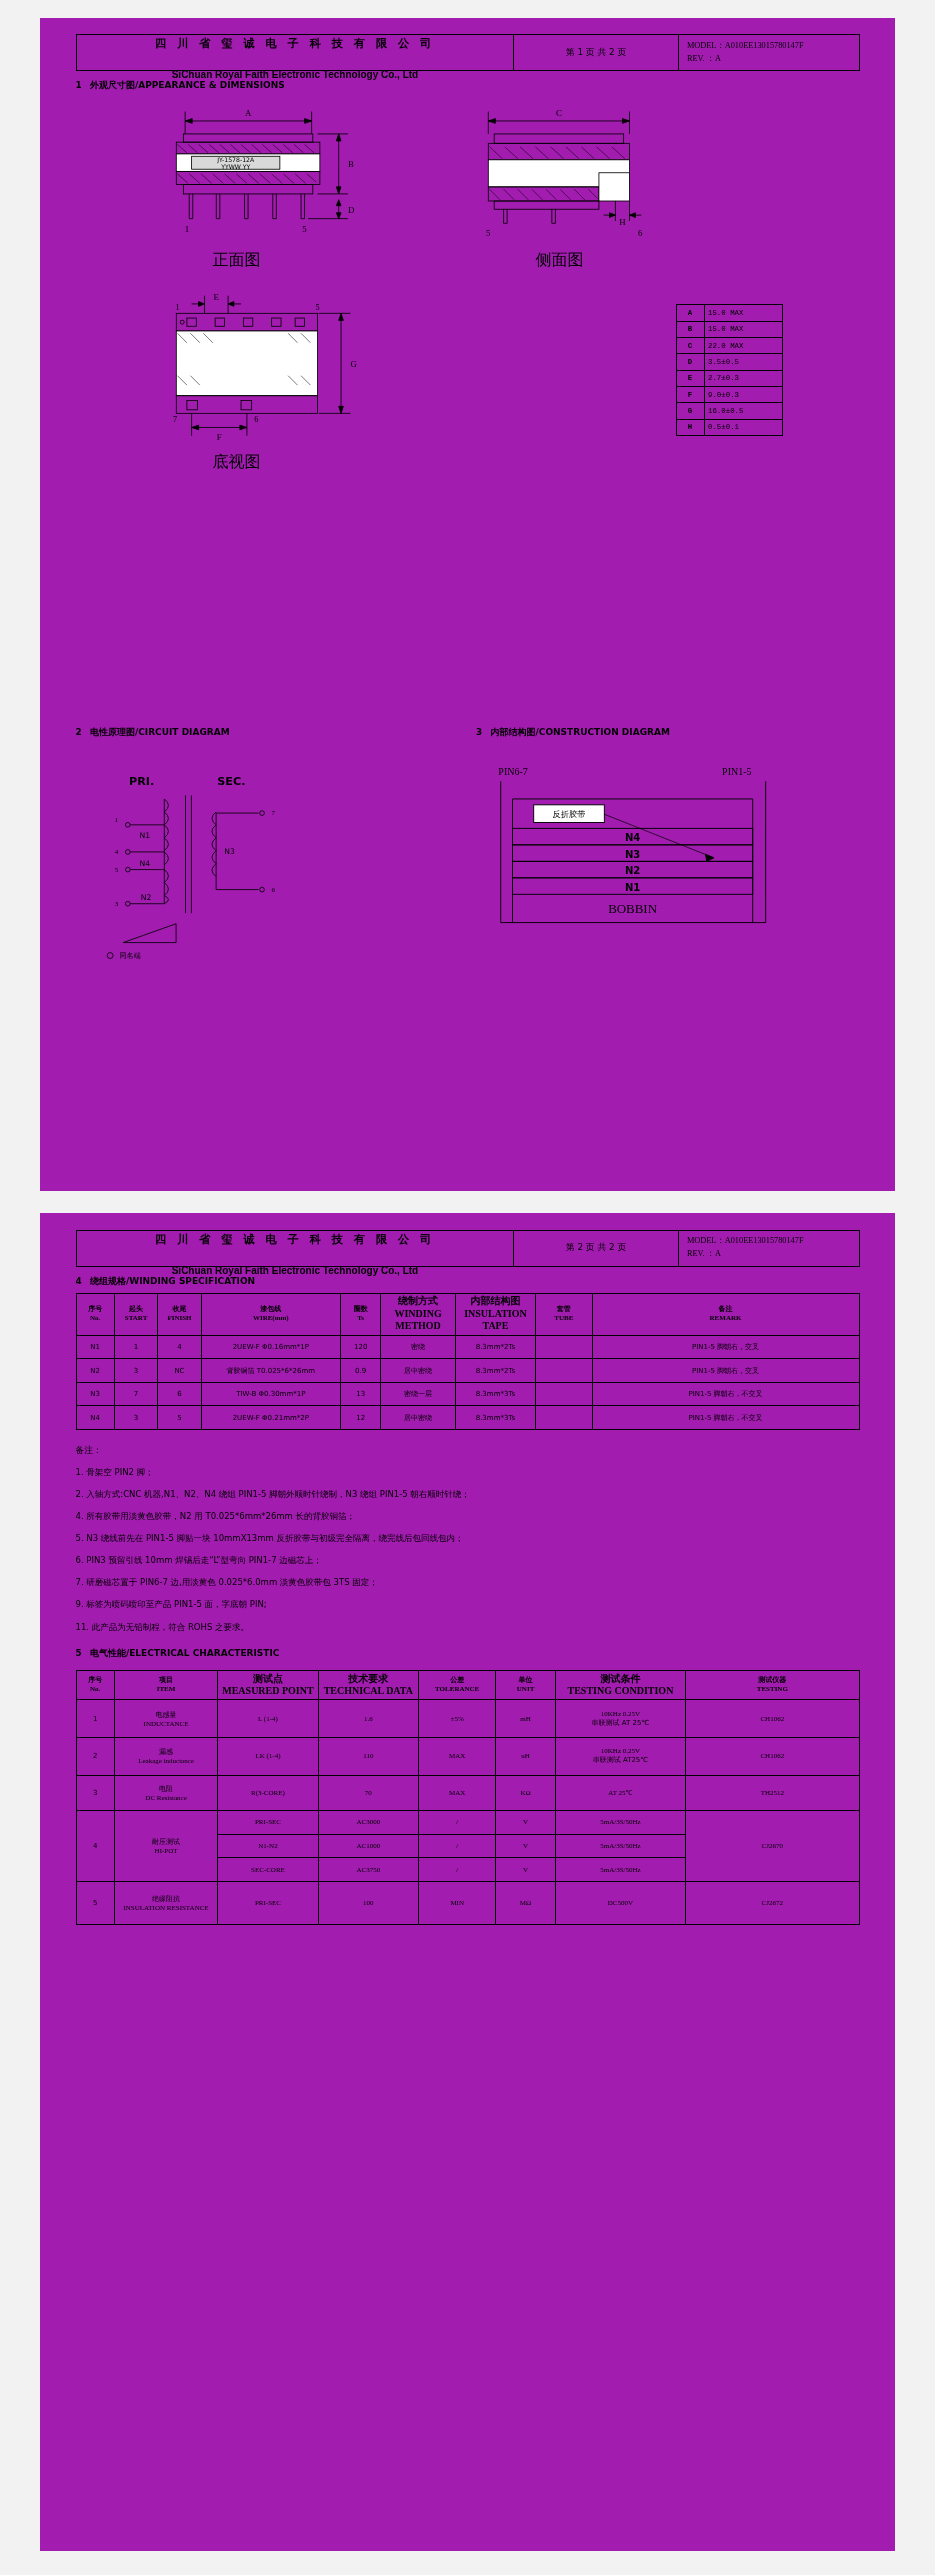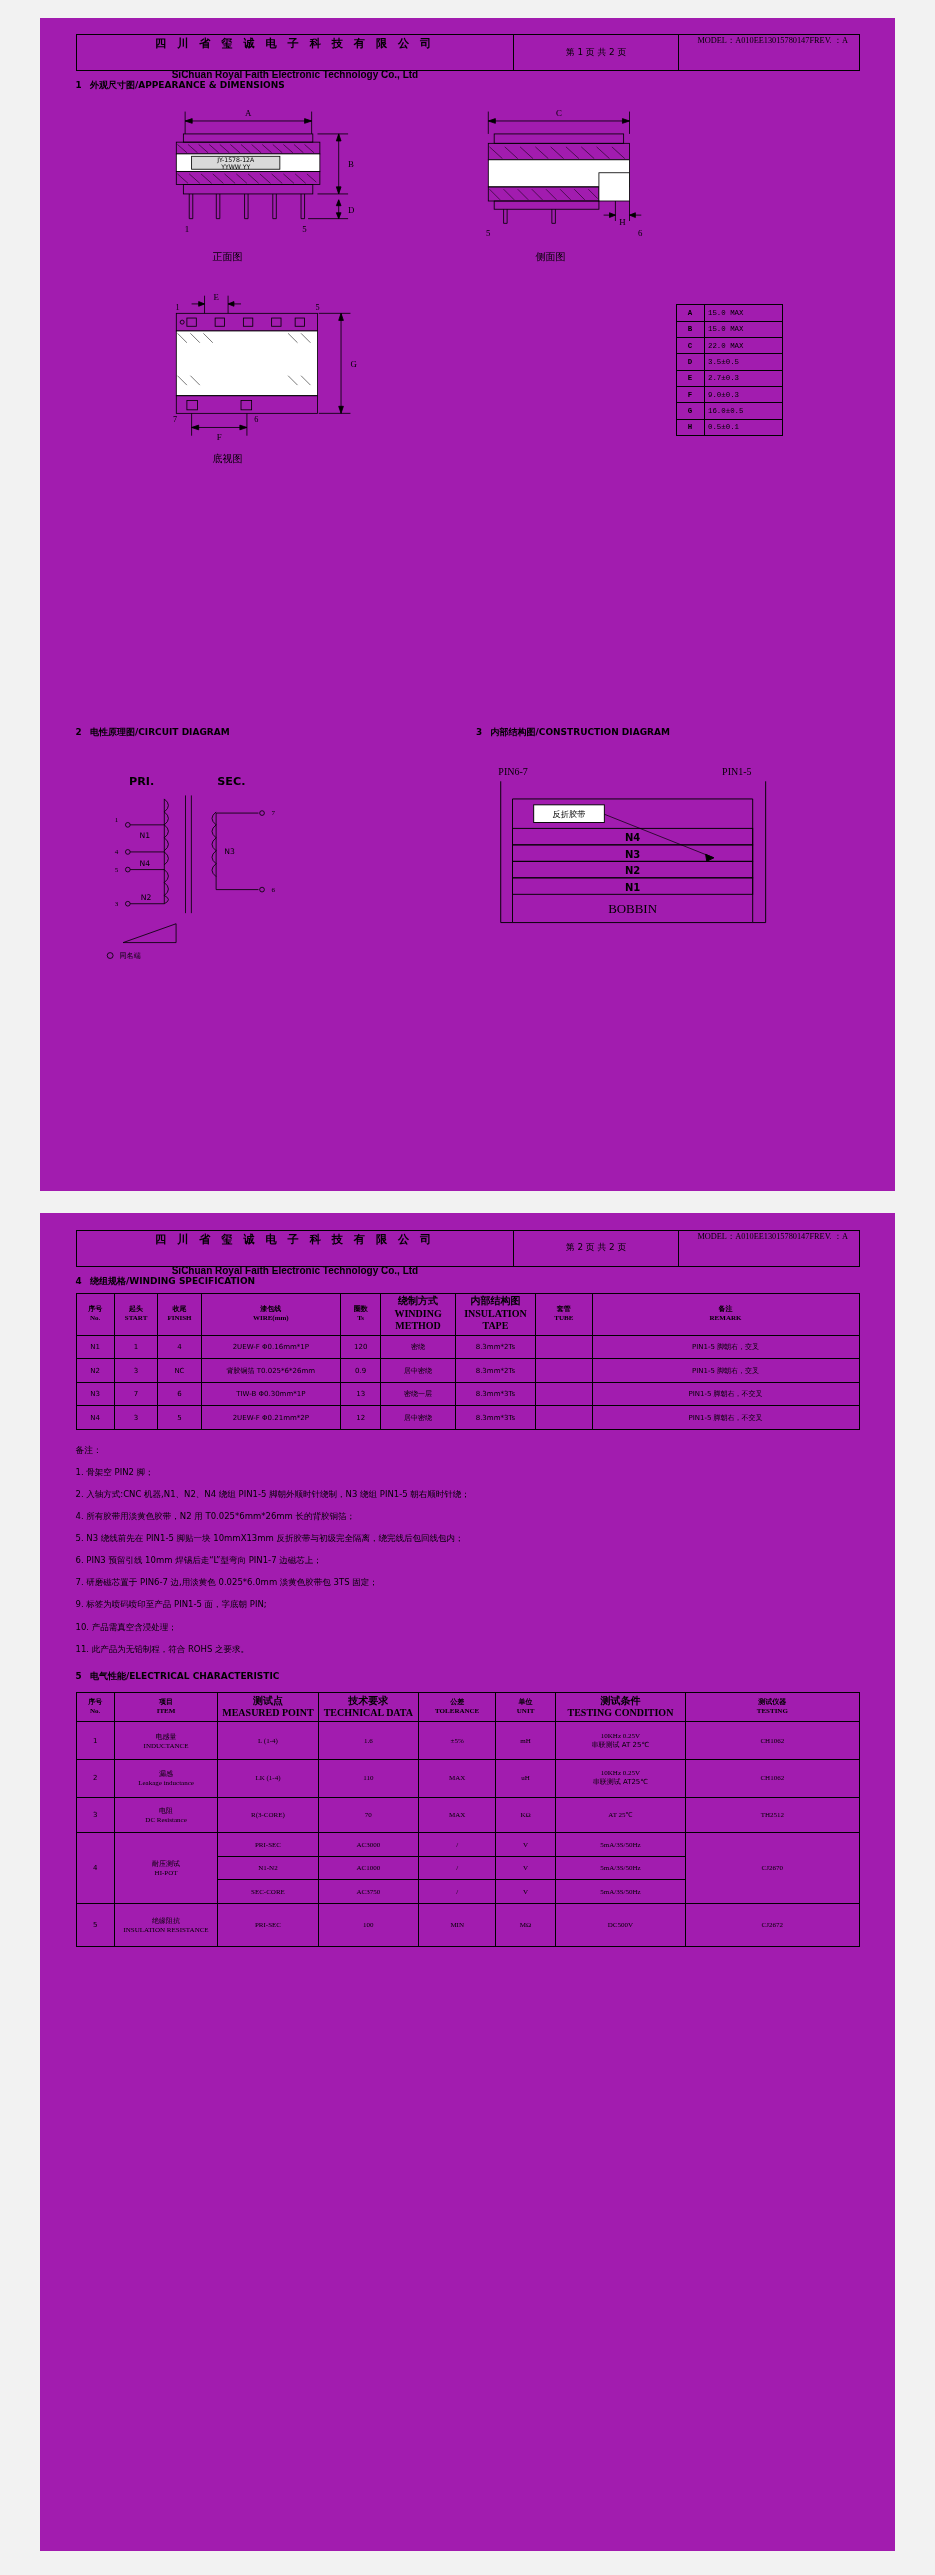--- a/index.html
+++ b/index.html
@@ -46,41 +46,40 @@
     border-right:1.2px solid #000;
     box-sizing:border-box;
     display:flex;align-items:center;justify-content:center;
     font-size:8.8px;
     font-family:"DejaVu Sans", sans-serif;
   }
   .dh-right{
     flex:1;
     box-sizing:border-box;
     padding-left:8.3px;
-    display:flex;flex-direction:row;justify-content:center;
+    display:flex;flex-direction:column;justify-content:center;
     font-size:8.3px;
     font-family:"Liberation Serif", serif;
-    text-align:right;
   }
   .dh-right div{line-height:1.55;}
 
   
   .sec-title{
     display:flex; align-items:baseline; gap:8.3px;
     font-size:9px; font-weight:bold;
     font-family:"DejaVu Sans", sans-serif;
     margin-top:8.3px;
   }
   .sec-num{font-size:8.8px;}
 
   
   .draw-area{position:relative; height:625px;}
   .view-cap{
     position:absolute;
-    font-size:10px;
+    font-size:16px;
     font-family:Liberation Sans, sans-serif;
   }
 
   
   .dim-table{
     position:absolute;
     border-collapse:collapse;
     font-family:"Liberation Mono", monospace;
     font-size:7.4px;
   }
@@ -573,21 +572,20 @@
 
     <div class="notes">
       <p class="note-head">备注：</p>
       <p class="nt">1. 骨架空 PIN2 脚；</p>
       <p class="nt">2. 入轴方式:CNC 机器,N1、N2、N4 绕组 PIN1-5 脚朝外顺时针绕制，N3 绕组 PIN1-5 朝右顺时针绕；</p>
       <p class="nt">4. 所有胶带用淡黄色胶带，N2 用 T0.025*6mm*26mm 长的背胶铜箔；</p>
       <p class="nt">5. N3 绕线前先在 PIN1-5 脚贴一块 10mmX13mm 反折胶带与初级完全隔离，绕完线后包回线包内；</p>
       <p class="nt">6. PIN3 预留引线 10mm 焊锡后走“L”型弯向 PIN1-7 边磁芯上；</p>
       <p class="nt">7. 研磨磁芯置于 PIN6-7 边,用淡黄色 0.025*6.0mm 淡黄色胶带包 3TS 固定；</p>
       <p class="nt">9. 标签为喷码喷印至产品 PIN1-5 面，字底朝 PIN;</p>
-      <p class="nt">10. 产品需真空含浸处理；</p>
       <p class="nt">11. 此产品为无铅制程，符合 ROHS 之要求。</p>
     </div>
 
     <div class="sec-title" style="margin-top:14px;">
       <span class="sec-num">5</span>
       <span>电气性能/ELECTRICAL CHARACTERISTIC</span>
     </div>
 
     <table class="tbl" style="margin-top:9.4px;">
       <thead>

